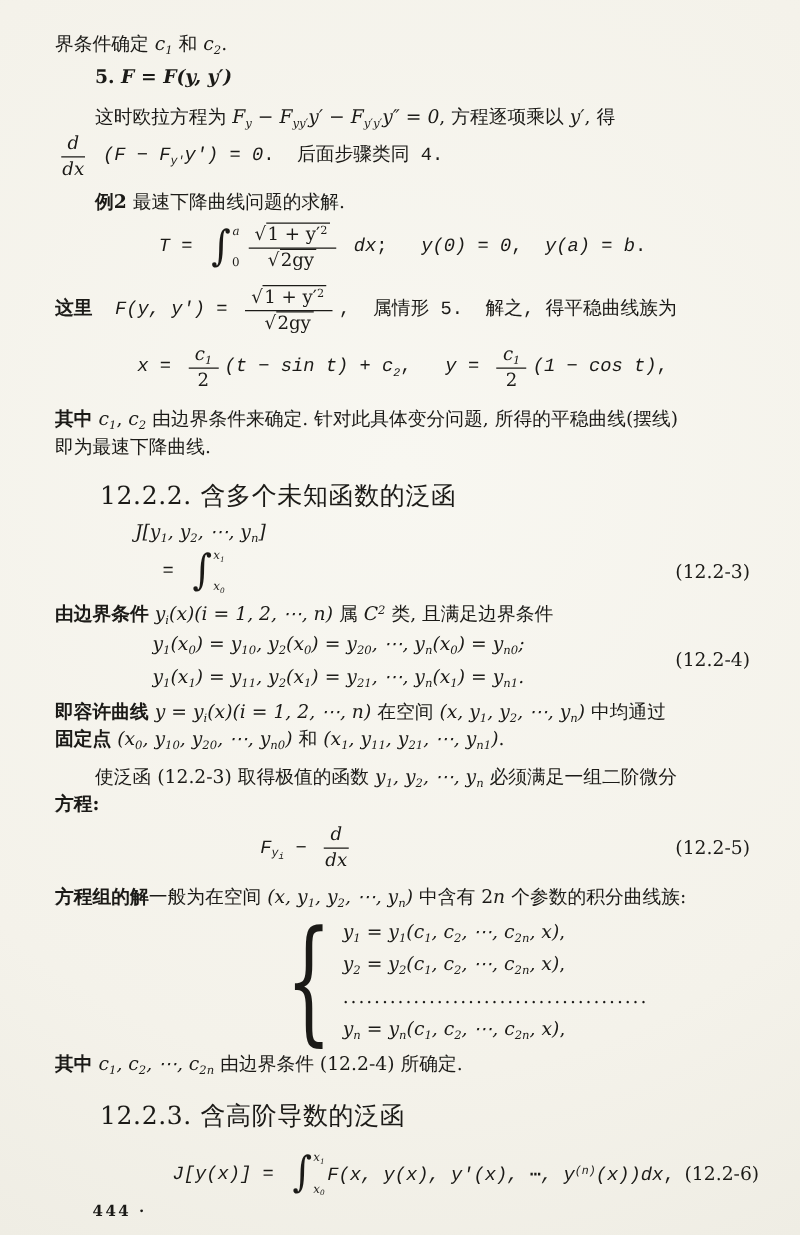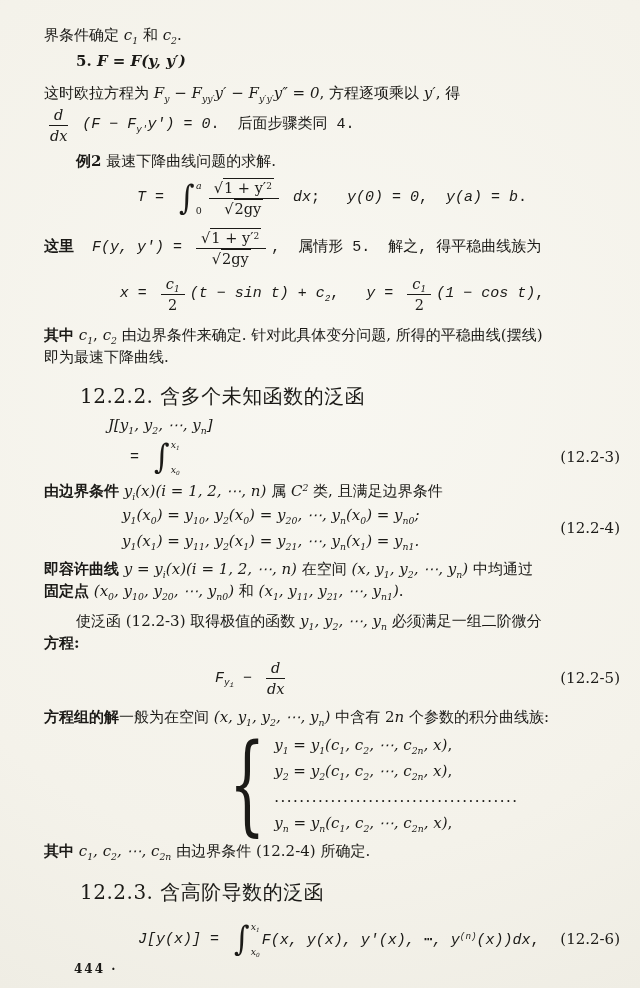--- a/index.html
+++ b/index.html
@@ -1,21 +1,21 @@
 <!DOCTYPE html>
 <html><head>
 <meta charset="utf-8">
 <style>
   * { margin:0; padding:0; box-sizing:border-box; }
   html,body { width:640px; height:988px; }
   body { background:#e8e6df; font-family:"DejaVu Serif", serif; }
   .page {
     position:relative; width:640px; height:988px; overflow:hidden;
     background:radial-gradient(circle at 50% 38%, #f8f7f1 0%, #f4f2ea 70%, #efede4 100%);
-    color:#1b1a17; font-size:15px; padding:24px 20px 0 44px;
+    color:#1b1a17; font-size:15px; padding:24px 40px 0 44px;
   }
   .ln { line-height:22px; min-height:22px; }
   .frow { display:flex; align-items:center; flex-wrap:nowrap; white-space:nowrap; }
   .ctr { justify-content:center; }
   i { font-style:italic; }
   b { font-weight:bold; }
   sub, sup { font-size:0.62em; line-height:0; }
   sub { vertical-align:-0.38em; }
   sup { vertical-align:0.5em; }
   sub sub { font-size:0.8em; vertical-align:-0.25em; }
@@ -50,21 +50,21 @@
 </style>
 </head>
 <body>
 
 <div class="page">
 
   <p class="ln" style="margin-top:0">界条件确定 <i>c<sub>1</sub></i> 和 <i>c<sub>2</sub></i>.</p>
 
   <p class="ln" style="margin-top:4px;margin-left:32px"><b>5.  <i>F = F(y, y′)</i></b></p>
 
-  <p class="ln" style="margin-top:10px;">这时欧拉方程为  <i>F<sub>y</sub> − F<sub>yy′</sub>y′ − F<sub>y′y′</sub>y″ = 0</i>,  方程逐项乘以 <i>y′</i>,  得</p>
+  <p class="ln" style="margin-top:10px;margin-left:32px">这时欧拉方程为  <i>F<sub>y</sub> − F<sub>yy′</sub>y′ − F<sub>y′y′</sub>y″ = 0</i>,  方程逐项乘以 <i>y′</i>,  得</p>
 
   <div class="ln frow" style="margin-top:2px;min-height:38px">
     <span class="frac">
       <span class="num"><i>d</i></span>
       <span class="den"><i>dx</i></span>
     </span>
     <span class="seg"> <i>(F − F<sub>y′</sub>y′) = 0</i>.  后面步骤类同 4.</span>
   </div>
 
   <p class="ln" style="margin-top:6px;margin-left:32px"><b>例2</b>  最速下降曲线问题的求解.</p>

